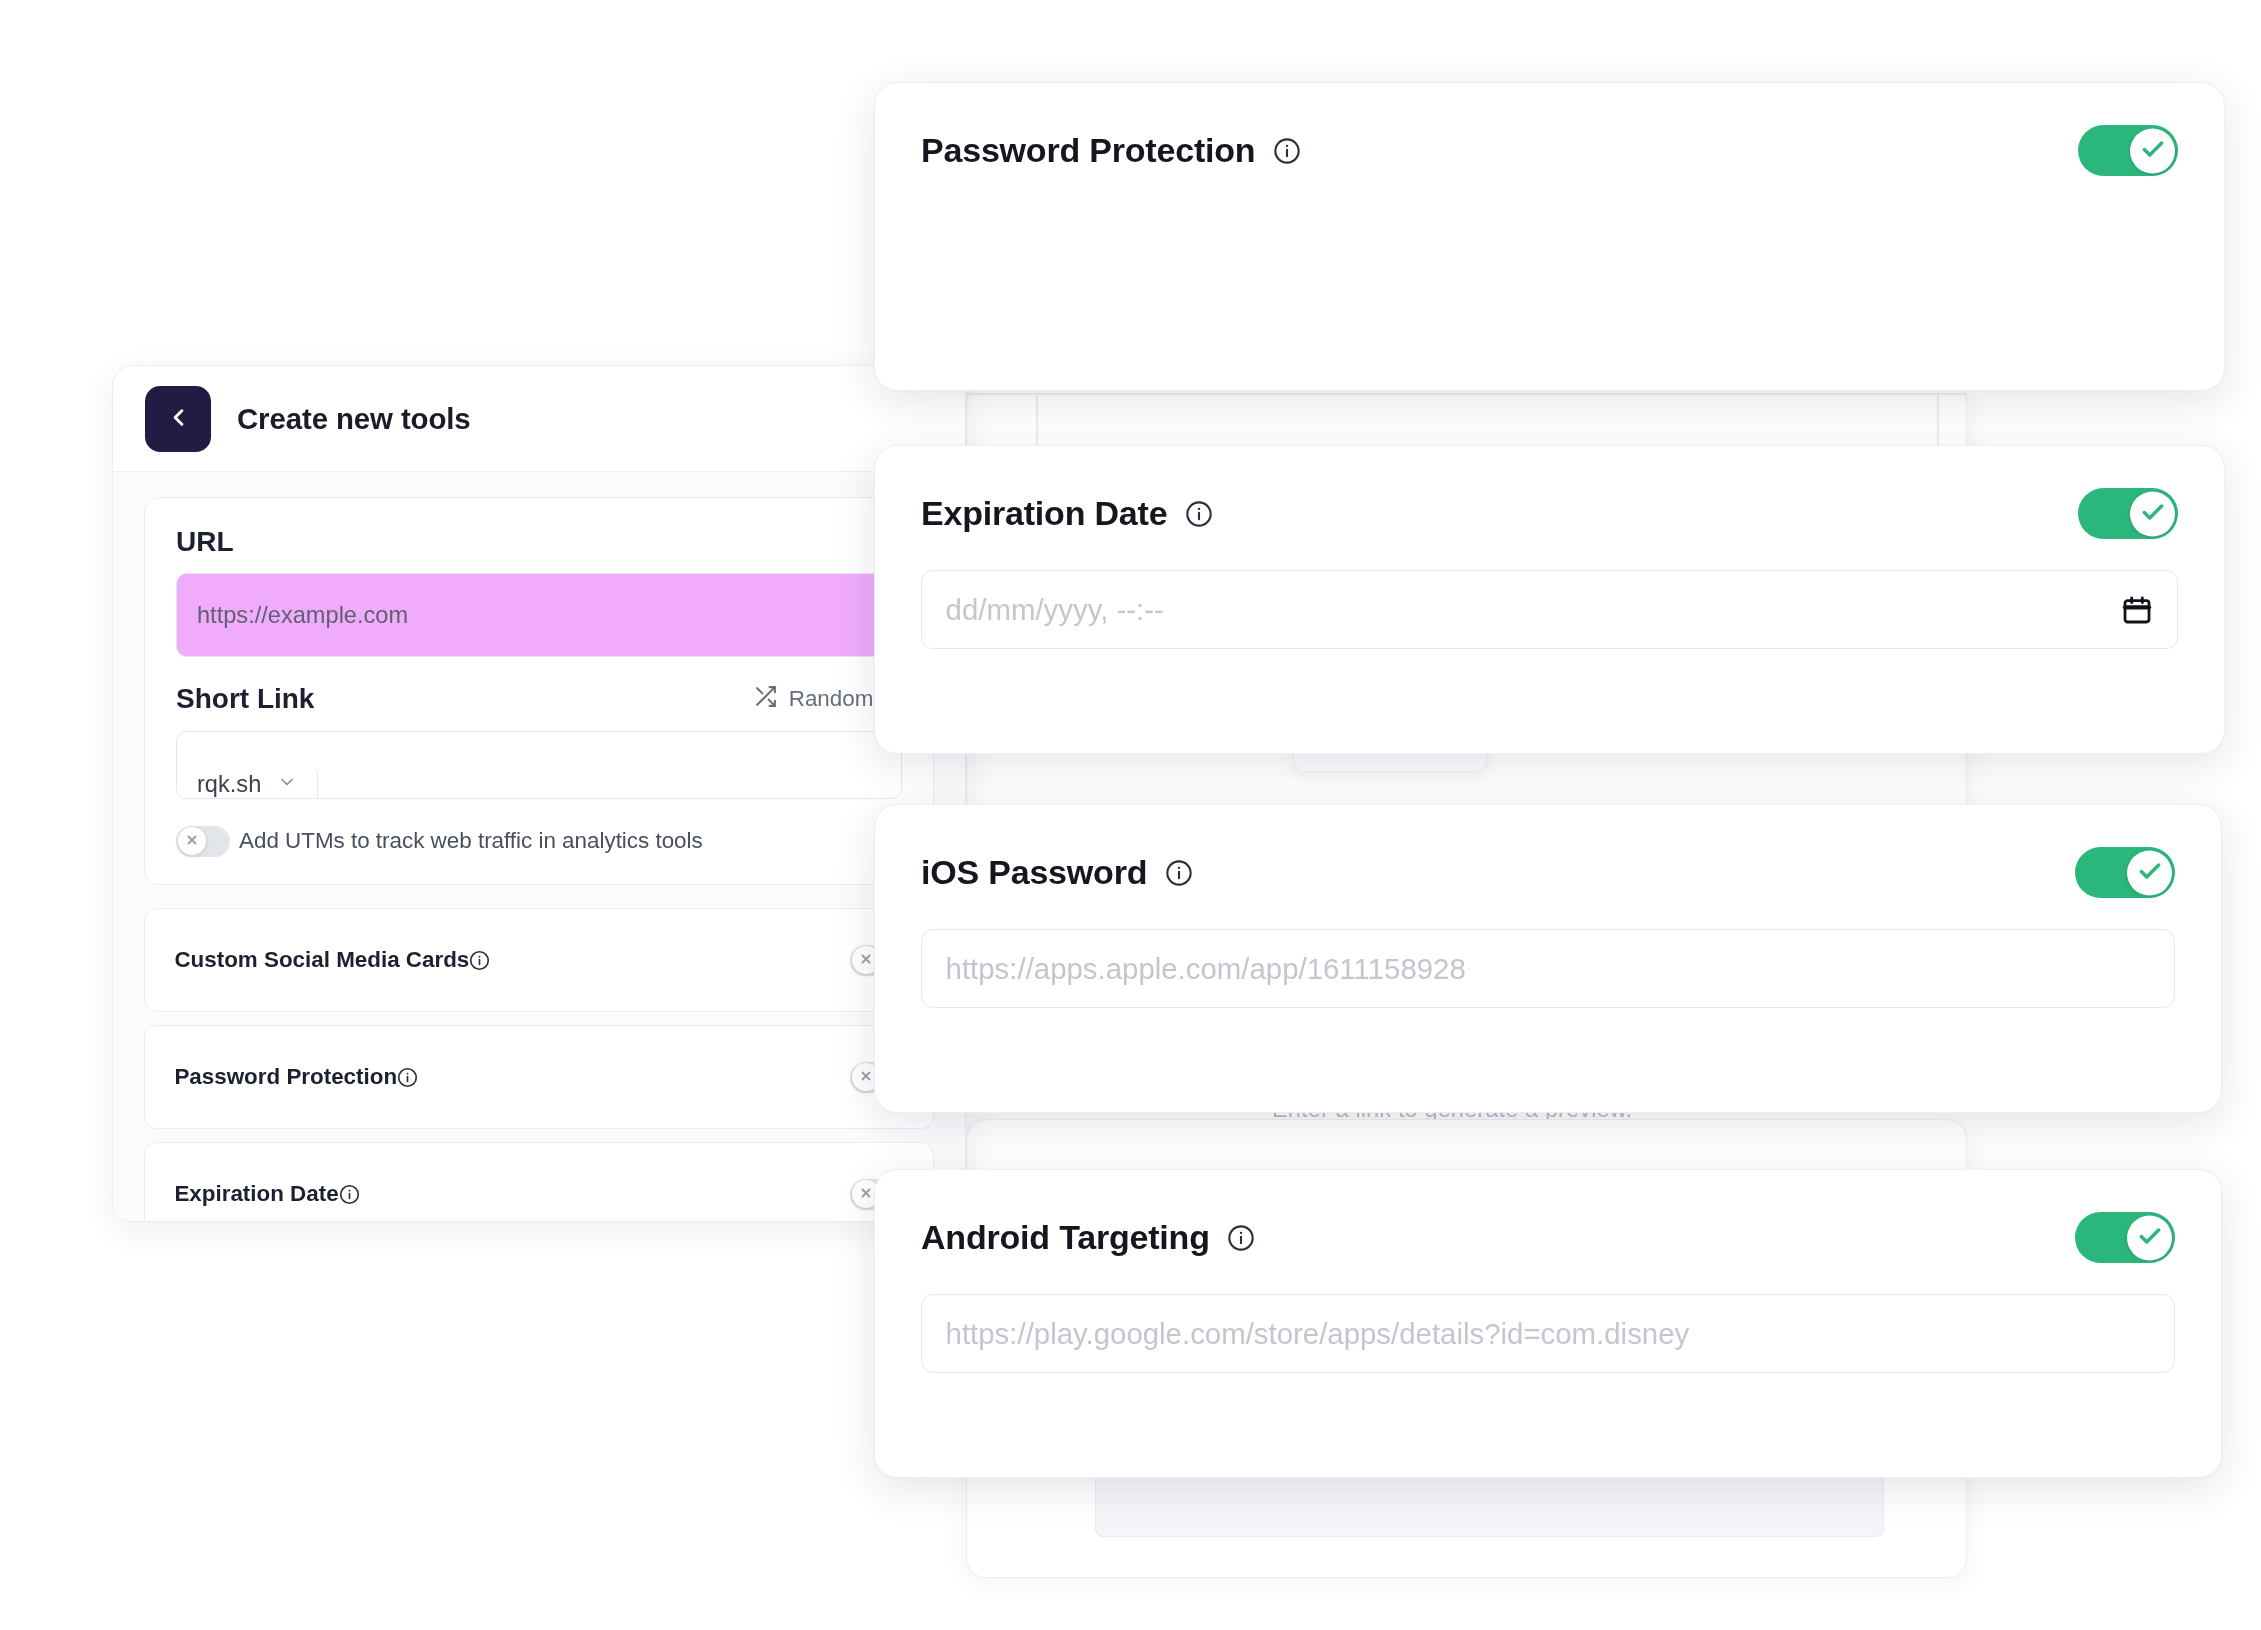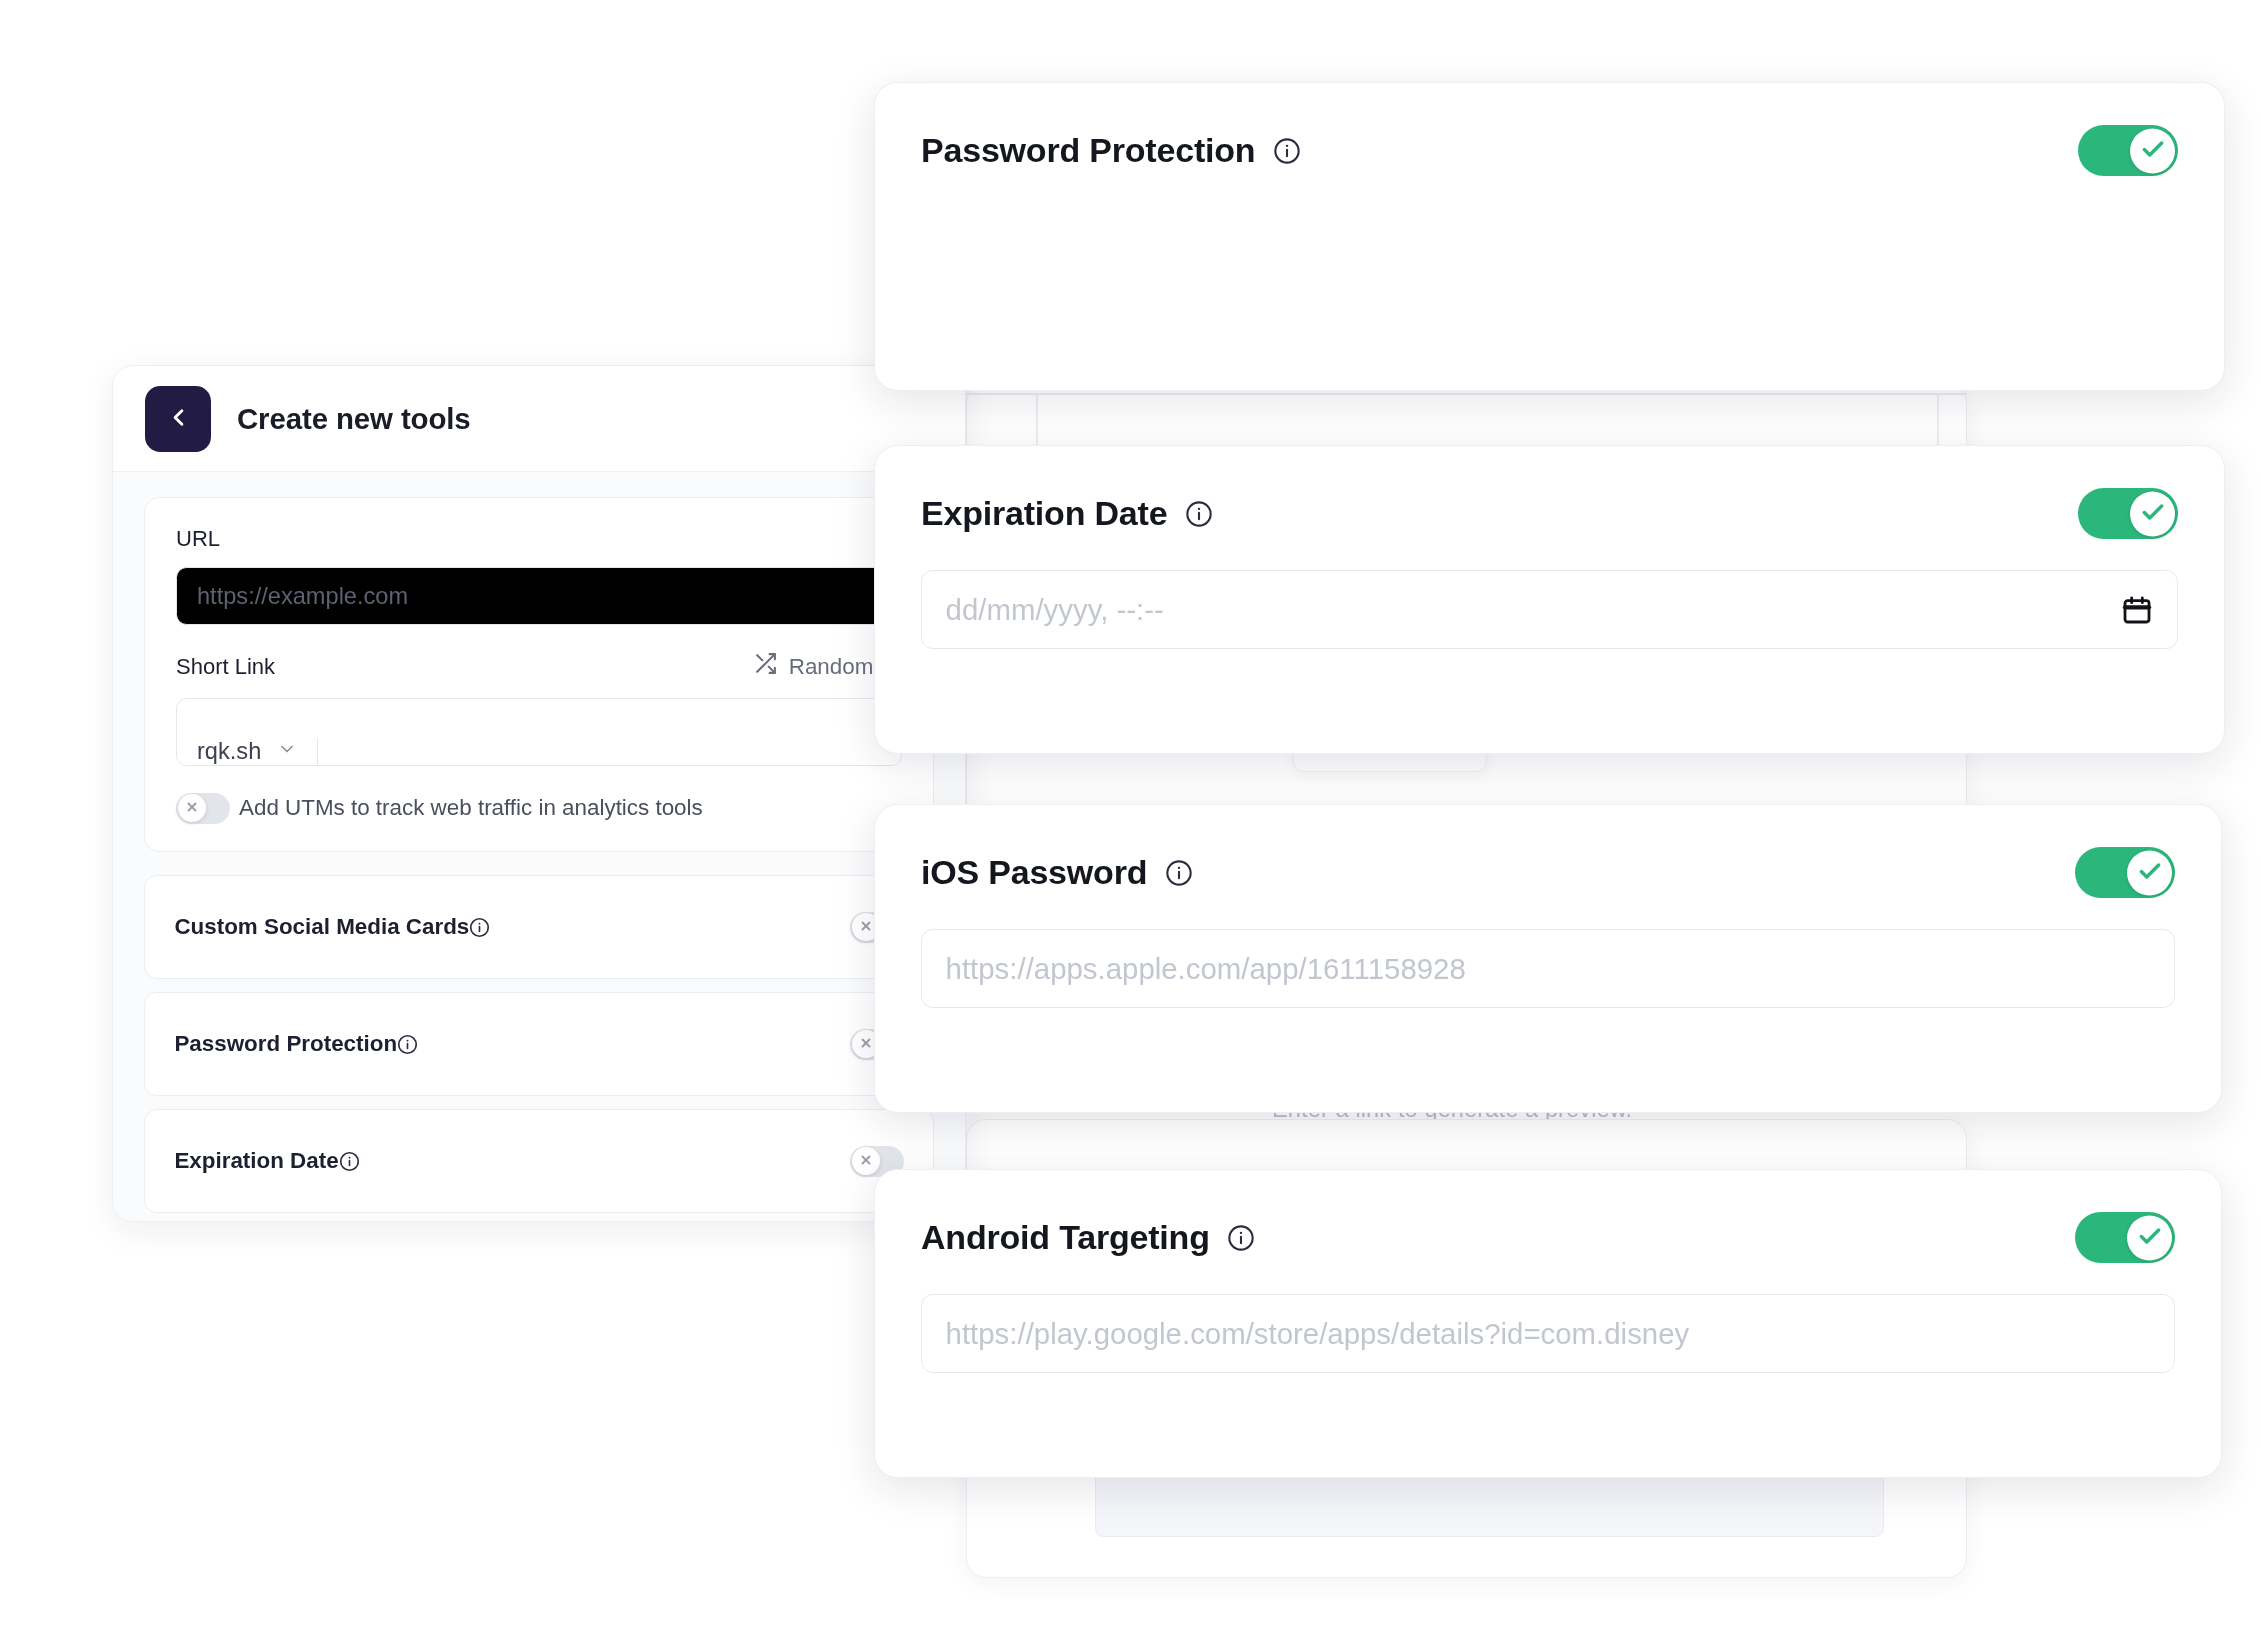--- a/index.html
+++ b/index.html
@@ -113,32 +113,32 @@
     height: calc(100% - 106px);
   }
   .form-card {
     background: #ffffff;
     border: 1.2px solid #ecedf1;
     border-radius: 15.3px;
     padding: 28px 31px 27px 31px;
     margin-bottom: 23.6px;
   }
   .field-label {
-    font-size: 22px;
-    font-weight: normal;
+    font-size: 28px;
+    font-weight: bold;
     color: #1d2030;
     margin-bottom: 15.3px;
     display: block;
   }
   .text-input {
     width: 100%;
-    height: 58px;
+    height: 84px;
     border: 1.2px solid #e4e6ec;
     border-radius: 10.6px;
-    background: #000000;
+    background: #f0abfc;
     font-size: 23.6px;
     color: #5d6270;
     font-family: "Liberation Sans", sans-serif;
     padding: 0 20px;
     outline: none;
   }
   .text-input::placeholder { color: #5d6270; }
   .label-row {
     display: flex;
     align-items: center;

